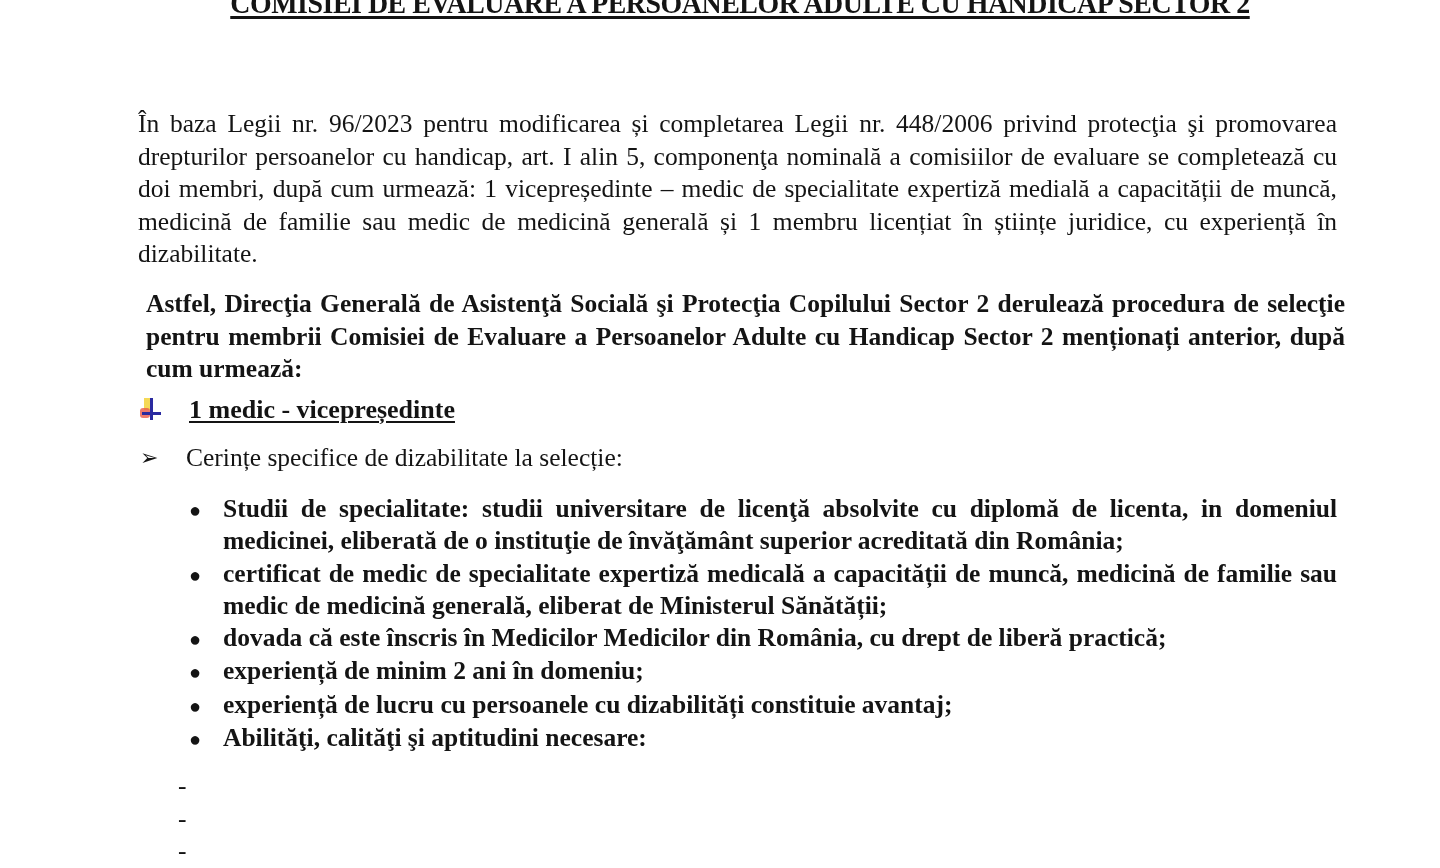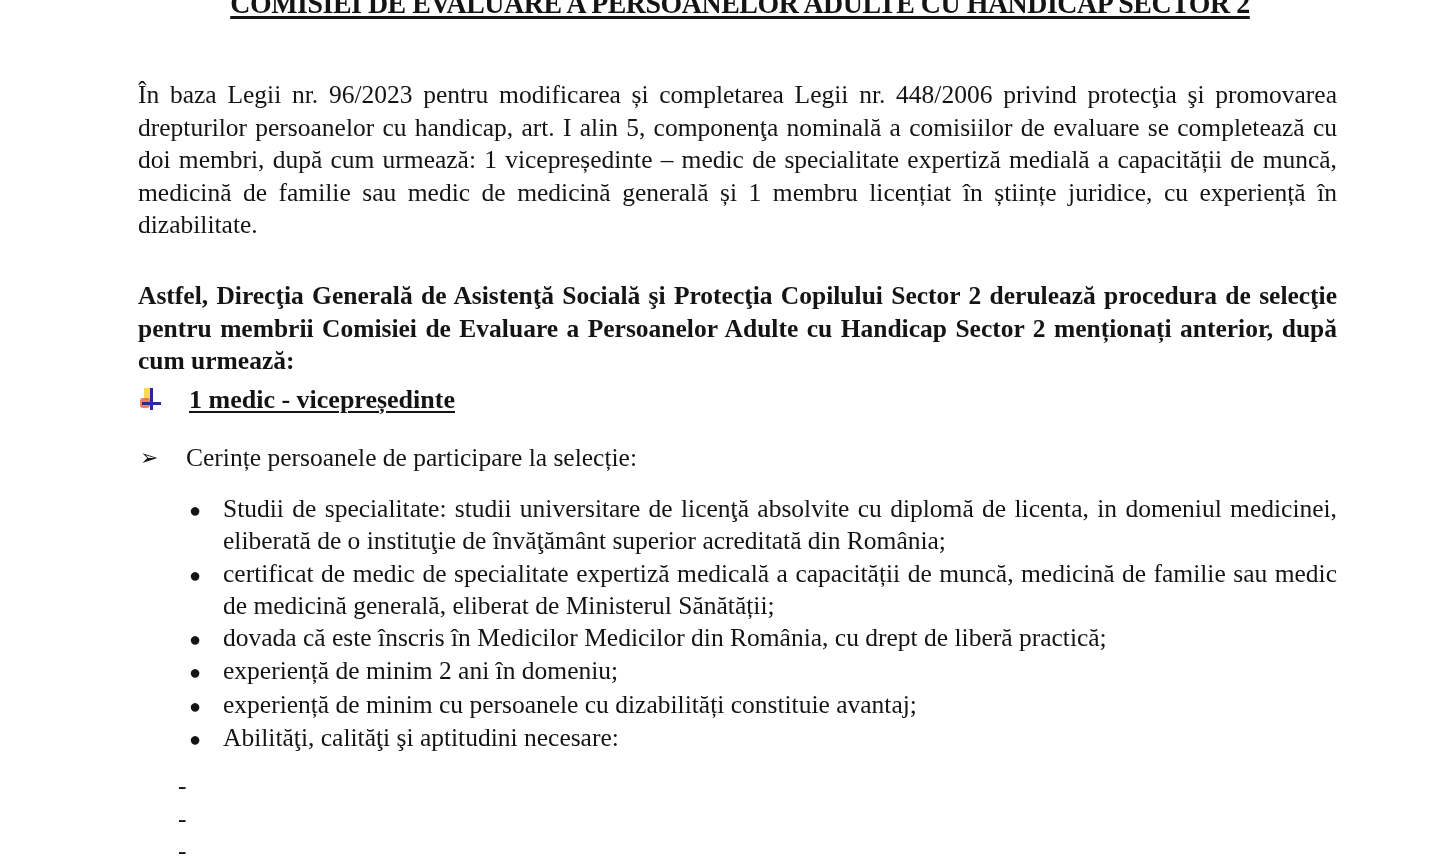--- a/index.html
+++ b/index.html
@@ -14,24 +14,24 @@
       text-align: center; font-weight: bold; font-size: 30px; line-height: 34px;
       text-decoration: underline; text-decoration-thickness: 3px;
       text-underline-offset: 3px; letter-spacing: -0.5px; white-space: nowrap;
       transform: scaleX(0.93); transform-origin: center top;
     }
     .para {
       position: absolute; left: 138px; width: 1199px;
       font-size: 25.5px; line-height: 32.5px; text-align: justify;
       text-align-last: left;
     }
-    .p1 { top: 79px; }
+    .p1 { top: 108px; }
     .p2 { top: 280px; font-weight: bold; }
     .section-head {
-      position: absolute; left: 140px; top: 384px; height: 32px;
+      position: absolute; left: 140px; top: 394px; height: 32px;
       display: flex; align-items: center; justify-content: center;
     }
     .section-icon { width: 22px; height: 24px; position: relative; margin-right: 27px; }
     .section-icon .y { position: absolute; left: 4px; top: 0; width: 8px; height: 12px; background: #f3d23a; opacity: .85; }
     .section-icon .r { position: absolute; left: 0; top: 10px; width: 10px; height: 10px; background: #e85a4a; border-radius: 3px; opacity: .8; }
     .section-icon .v { position: absolute; left: 10px; top: 0; width: 3px; height: 22px; background: #2a2aa0; }
     .section-icon .h { position: absolute; left: 2px; top: 14px; width: 19px; height: 3px; background: #2a2aa0; }
     .section-label {
       font-weight: bold; font-size: 26px; text-decoration: underline;
       text-decoration-thickness: 2px; text-underline-offset: 3px;
@@ -40,49 +40,49 @@
       position: absolute; left: 140px; top: 442px; display: flex; align-items: center;
       font-size: 25.5px; line-height: 32px;
     }
     .arrow-icon { width: 20px; margin-right: 26px; font-size: 22px; }
     .bullets { position: absolute; left: 185px; top: 493px; width: 1152px; }
     .b-item {
       display: flex; font-size: 25.5px; line-height: 32.3px;
     }
     .b-mark { width: 38px; flex: 0 0 38px; text-align: left; padding-left: 4px; box-sizing: border-box; }
     .b-dot { font-size: 20px; }
-    .b-text { flex: 1; text-align: justify; text-align-last: left; }
+    .b-text { flex: 1; text-align: justify; text-align-last: left; font-weight: bold; }
     .dashes { position: absolute; left: 178px; top: 770px; width: 1160px; }
     .d-item { display: flex; font-size: 25.5px; line-height: 32.5px; }
     .d-mark { width: 46px; flex: 0 0 46px; }
   </style>
 </head>
 <body>
 
 <div class="page">
 
   <div class="title">COMISIEI DE EVALUARE A PERSOANELOR ADULTE CU HANDICAP SECTOR 2</div>
 
   <p class="para p1" style="margin:0">În baza Legii nr. 96/2023 pentru modificarea și completarea Legii nr. 448/2006 privind protecţia şi promovarea drepturilor persoanelor cu handicap, art. I alin 5, componenţa nominală a comisiilor de evaluare se completează cu doi membri, după cum urmează: 1 vicepreședinte – medic de specialitate expertiză medială a capacității de muncă, medicină de familie sau medic de medicină generală și 1 membru licențiat în științe juridice, cu experiență în dizabilitate.</p>
 
-  <p class="para p2" style="margin:0">Astfel, Direcţia Generală de Asistenţă Socială şi Protecţia Copilului Sector 2 derulează procedura de selecţie pentru membrii Comisiei de Evaluare a Persoanelor Adulte cu Handicap Sector 2 menționați anterior, după cum urmează:</p>
+  <p class="para p2" style="margin:8px">Astfel, Direcţia Generală de Asistenţă Socială şi Protecţia Copilului Sector 2 derulează procedura de selecţie pentru membrii Comisiei de Evaluare a Persoanelor Adulte cu Handicap Sector 2 menționați anterior, după cum urmează:</p>
 
   <div class="section-head">
     <span class="section-icon">
       <span class="y"></span>
         <span class="r"></span>
         <span class="v"></span>
         <span class="h"></span>
     </span>
     <span class="section-label">1 medic - vicepreședinte</span>
   </div>
 
   <div class="arrow-row">
     <span class="arrow-icon">➢</span>
-    <span>Cerințe persoanele de participare la selecție:</span>
+    <span>Cerințe specifice de dizabilitate la selecție:</span>
   </div>
 
   <div class="bullets">
     <div class="b-item">
       <span class="b-mark"><span class="b-dot">●</span></span>
       <span class="b-text">Studii de specialitate: studii universitare de licenţă absolvite cu diplomă de licenta, in domeniul medicinei, eliberată de o instituţie de învăţământ superior acreditată din România;</span>
     </div>
     <div class="b-item">
       <span class="b-mark"><span class="b-dot">●</span></span>
       <span class="b-text">certificat de medic de specialitate expertiză medicală a capacității de muncă, medicină de familie sau medic de  medicină generală, eliberat de Ministerul Sănătății;</span>
@@ -90,21 +90,21 @@
     <div class="b-item">
       <span class="b-mark"><span class="b-dot">●</span></span>
       <span class="b-text">dovada că este înscris în Medicilor Medicilor din România, cu drept de liberă practică;</span>
     </div>
     <div class="b-item">
       <span class="b-mark"><span class="b-dot">●</span></span>
       <span class="b-text">experiență de minim 2 ani în domeniu;</span>
     </div>
     <div class="b-item">
       <span class="b-mark"><span class="b-dot">●</span></span>
-      <span class="b-text">experiență de minim cu persoanele cu dizabilități constituie avantaj;</span>
+      <span class="b-text">experiență de lucru cu persoanele cu dizabilități constituie avantaj;</span>
     </div>
     <div class="b-item">
       <span class="b-mark"><span class="b-dot">●</span></span>
       <span class="b-text">Abilităţi, calităţi şi aptitudini necesare:</span>
     </div>
   </div>
 
   <div class="dashes">
     <div class="d-item">
       <span class="d-mark">-</span>

